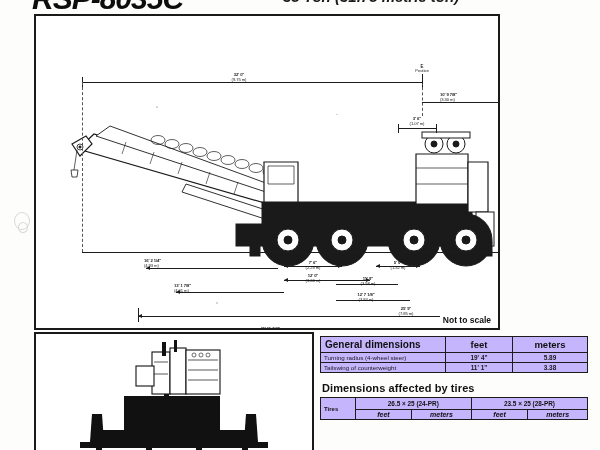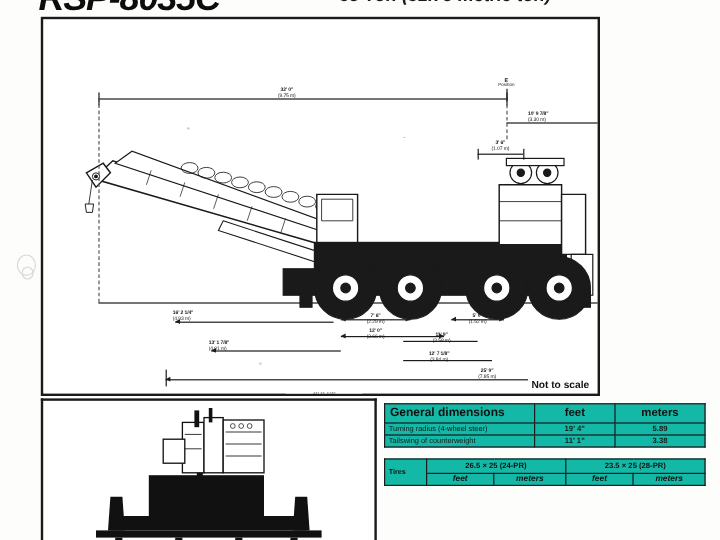--- a/index.html
+++ b/index.html
@@ -155,21 +155,21 @@
   .tbl-title {
     font-size: 11px;
     font-weight: bold;
     color: #111;
     margin: 0 0 3px 2px;
     letter-spacing: 0.1px;
   }
   table {
     border-collapse: collapse;
     width: 268px;
-    background: #14b8a6;
+    background: #c4b5fd;
   }
   table, th, td {
     border: 1px solid #1c1c1c;
   }
   th {
     font-size: 9.5px;
     font-weight: bold;
     padding: 2px 4px;
     text-align: center;
     color: #111;
@@ -506,20 +506,21 @@
           <td class="num">5.89</td>
         </tr>
         <tr>
           <td class="lead">Tailswing of counterweight</td>
           <td class="num">11' 1"</td>
           <td class="num">3.38</td>
         </tr>
       </tbody>
     </table>
 
+    <div class="tbl-title">Dimensions affected by tires</div>
     <table class="tire-table">
       <thead>
         <tr>
           <th class="tires-cell" rowspan="2" style="width:30px;">Tires</th>
           <th class="small" colspan="2">26.5 × 25 (24-PR)</th>
           <th class="small" colspan="2">23.5 × 25 (28-PR)</th>
         </tr>
         <tr>
           <th class="sub" style="width:58px;">feet</th>
           <th class="sub" style="width:60px;">meters</th>

